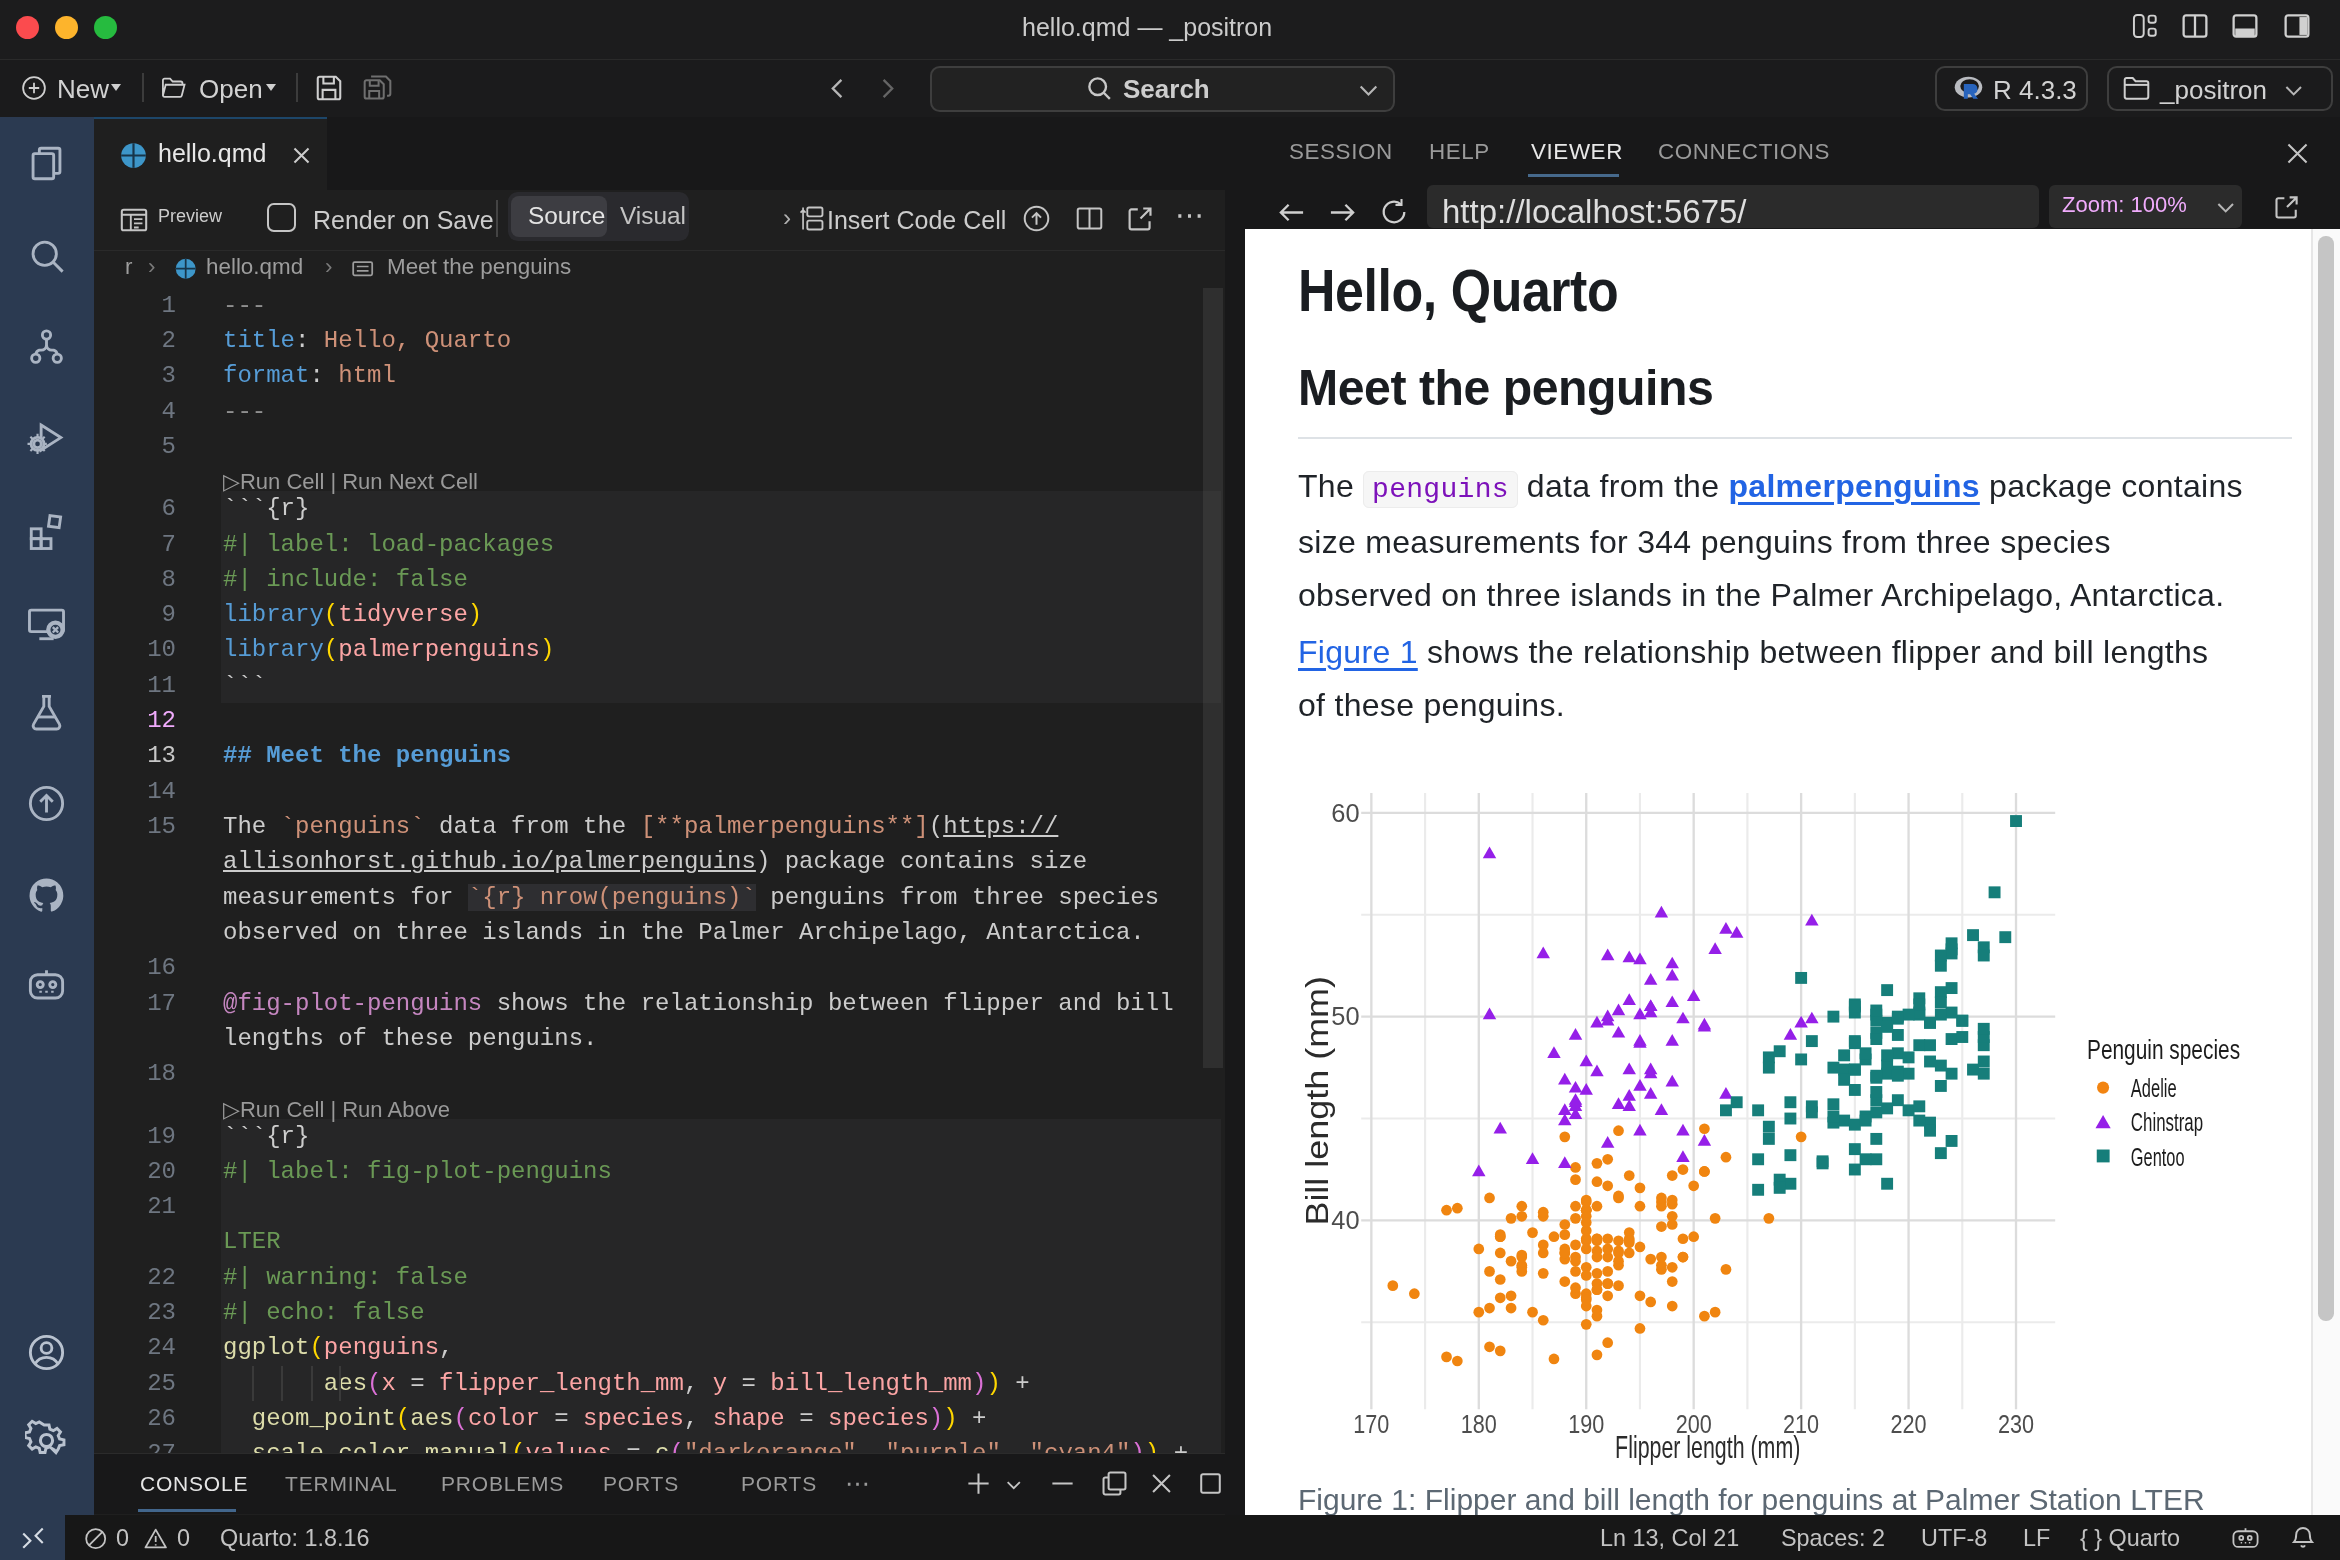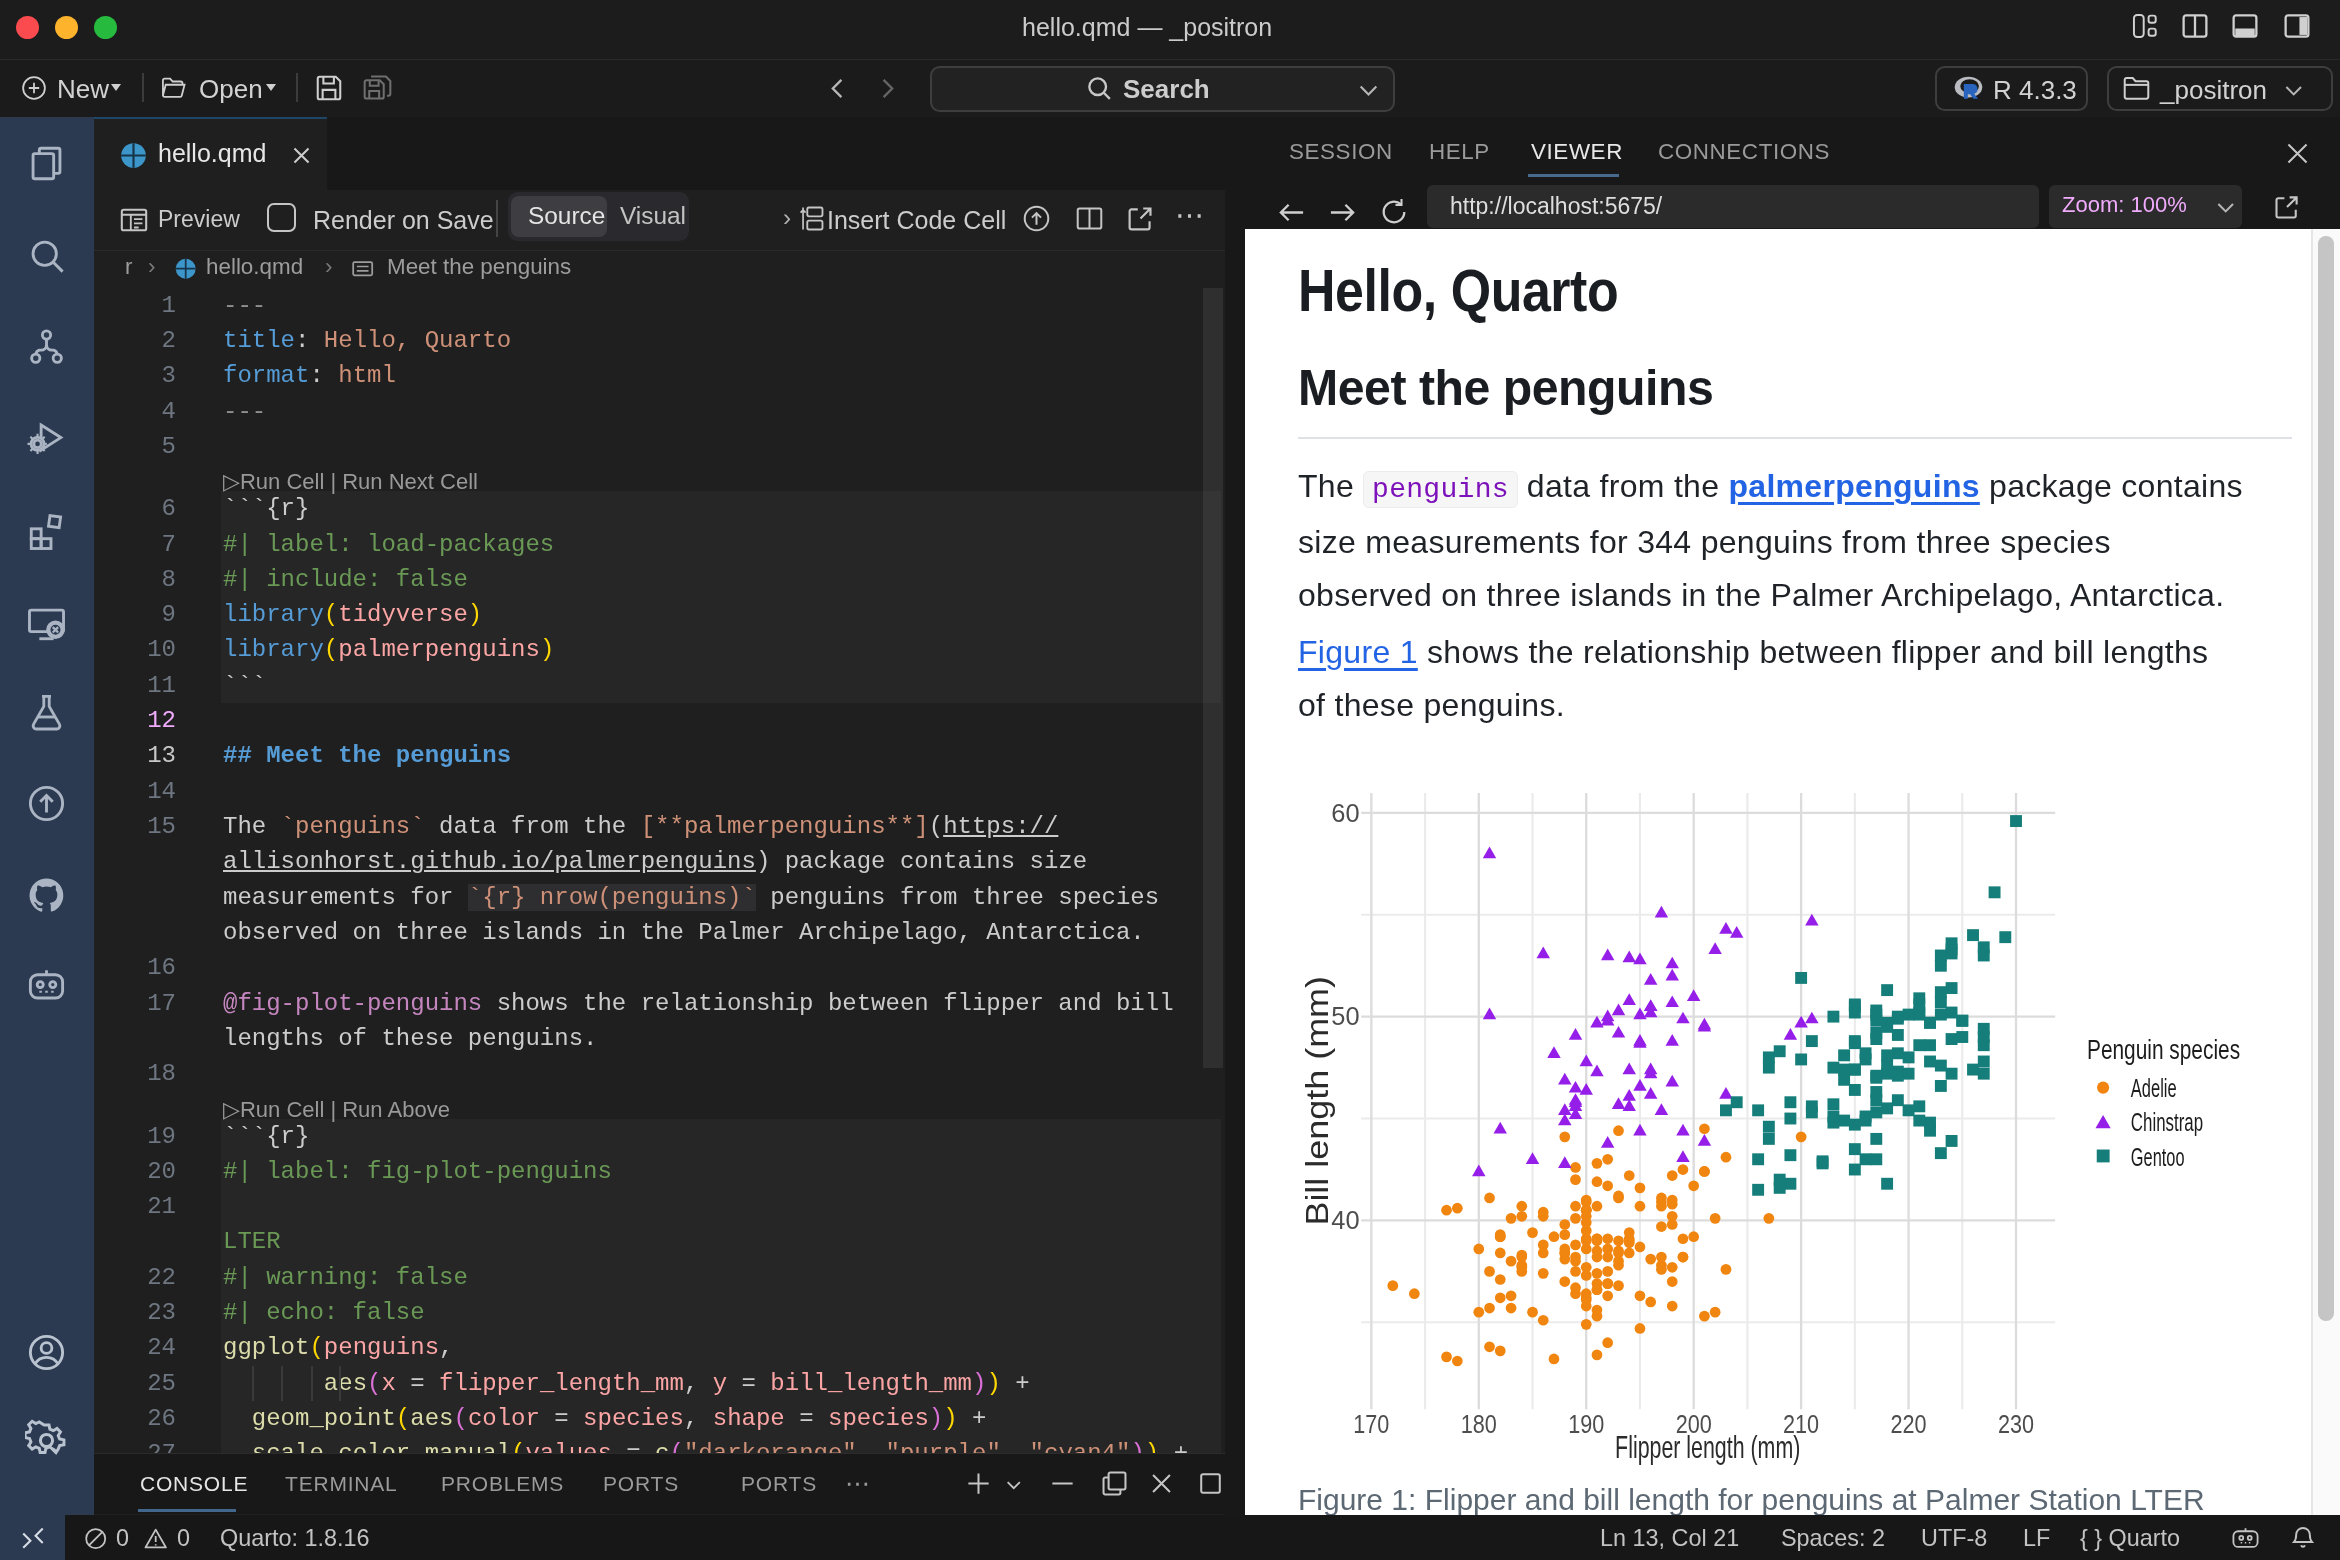--- a/index.html
+++ b/index.html
@@ -201,21 +201,21 @@
   <svg class="abs" style="left:195px;top:24.4px" width="25" height="25" viewBox="0 0 16 16">
         <path d="M3.5 3.5l9 9M12.5 3.5l-9 9" stroke="#cccccc" stroke-width="1.3"></path>
       </svg>
     </div>
 </div>
 <div id="edtoolbar">
 <svg class="abs" style="left:25px;top:14.6px" width="30" height="30" viewBox="0 0 16 16" fill="none" stroke="#c5c5c5" stroke-width="1.1">
       <rect x="1.5" y="2.5" width="13" height="11" rx="1"></rect>
       <path d="M1.5 5.2h13M6.3 5.2v8.3M8 7.5h4.5M8 9.8h4.5M8 12h2.5" stroke-width="1.0"></path>
     </svg>
-<span class="abs" style="left:64px;top:15.6px;font-size:23px;color:#cccccc">Preview</span>
+<span class="abs" style="left:64px;top:15.6px;font-size:18px;color:#cccccc">Preview</span>
 <span class="abs" style="left:173px;top:12.7px;width:29px;height:29px;border:2px solid #c5c5c5;border-radius:6.8px"></span>
 <span class="abs" style="left:219px;top:15.6px;font-size:25px;color:#cccccc">Render on Save</span>
 <div class="abs" style="left:402px;top:9.8px;width:2px;height:37px;background:#444"></div>
 <div class="abs" style="left:414px;top:2px;width:181px;height:49px;background:#2a2a2e;border-radius:9.8px"></div>
 <div class="abs" style="left:417px;top:5.9px;width:96px;height:41px;background:#3d3d42;border-radius:7.8px"></div>
 <span class="abs" style="left:434px;top:11.7px;font-size:24.4px;color:#e4e4e4">Source</span>
 <span class="abs" style="left:526px;top:11.7px;font-size:24.4px;color:#c3c3c3">Visual</span>
 <span class="abs" style="left:689px;top:13.7px;font-size:24.4px;color:#b0b0b0">›</span>
 <svg class="abs" style="left:704px;top:14.6px" width="27" height="27" viewBox="0 0 16 16" fill="none" stroke="#c5c5c5" stroke-width="1.1">
       <rect x="5.5" y="1.5" width="9" height="5.2" rx="1"></rect>
@@ -362,21 +362,21 @@
       <path d="M14 7.5H2.5M6.5 3.5l-4 4 4 4"></path>
     </svg>
 <svg class="abs" style="left:102px;top:81px" width="31" height="29" viewBox="0 0 16 15" fill="none" stroke="#cfcfcf" stroke-width="1.2">
       <path d="M2 7.5h11.5M9.5 3.5l4 4-4 4"></path>
     </svg>
 <svg class="abs" style="left:154px;top:80px" width="30" height="30" viewBox="0 0 16 16" fill="none" stroke="#cfcfcf" stroke-width="1.2">
       <path d="M13.5 8a5.5 5.5 0 1 1-1.8-4.1"></path>
       <path d="M12 1v3.2H8.8" stroke-width="1.1"></path>
     </svg>
 <div class="abs" style="left:202px;top:68px;width:612px;height:43px;background:#2b2b2b;border-radius:5.9px"></div>
-<span class="abs" style="left:225px;top:76px;font-size:23px;color:#dedede">http://localhost:5675/</span>
+<span class="abs" style="left:217px;top:76px;font-size:33px;color:#dedede">http://localhost:5675/</span>
 <div class="abs" style="left:824px;top:68px;width:193px;height:43px;background:#2b2b2b;border-radius:5.9px"></div>
 <span class="abs" style="left:837px;top:75px;font-size:22px;color:#f0abfc">Zoom: 100%</span>
 <svg class="abs" style="left:989px;top:79px" width="23.4" height="23.4" viewBox="0 0 16 16" fill="none" stroke="#b6b6b6" stroke-width="1.4">
       <path d="M3 5.5L8 10.5L13 5.5"></path>
     </svg>
 <svg class="abs" style="left:1048px;top:76px" width="28" height="28" viewBox="0 0 16 16" fill="none" stroke="#c5c5c5" stroke-width="1.2">
       <path d="M6.5 3H3a1 1 0 0 0-1 1v9a1 1 0 0 0 1 1h9a1 1 0 0 0 1-1V9.5"></path>
       <path d="M9.5 2.5H13.5V6.5M13.2 2.8L8 8"></path>
     </svg>
 </div>

